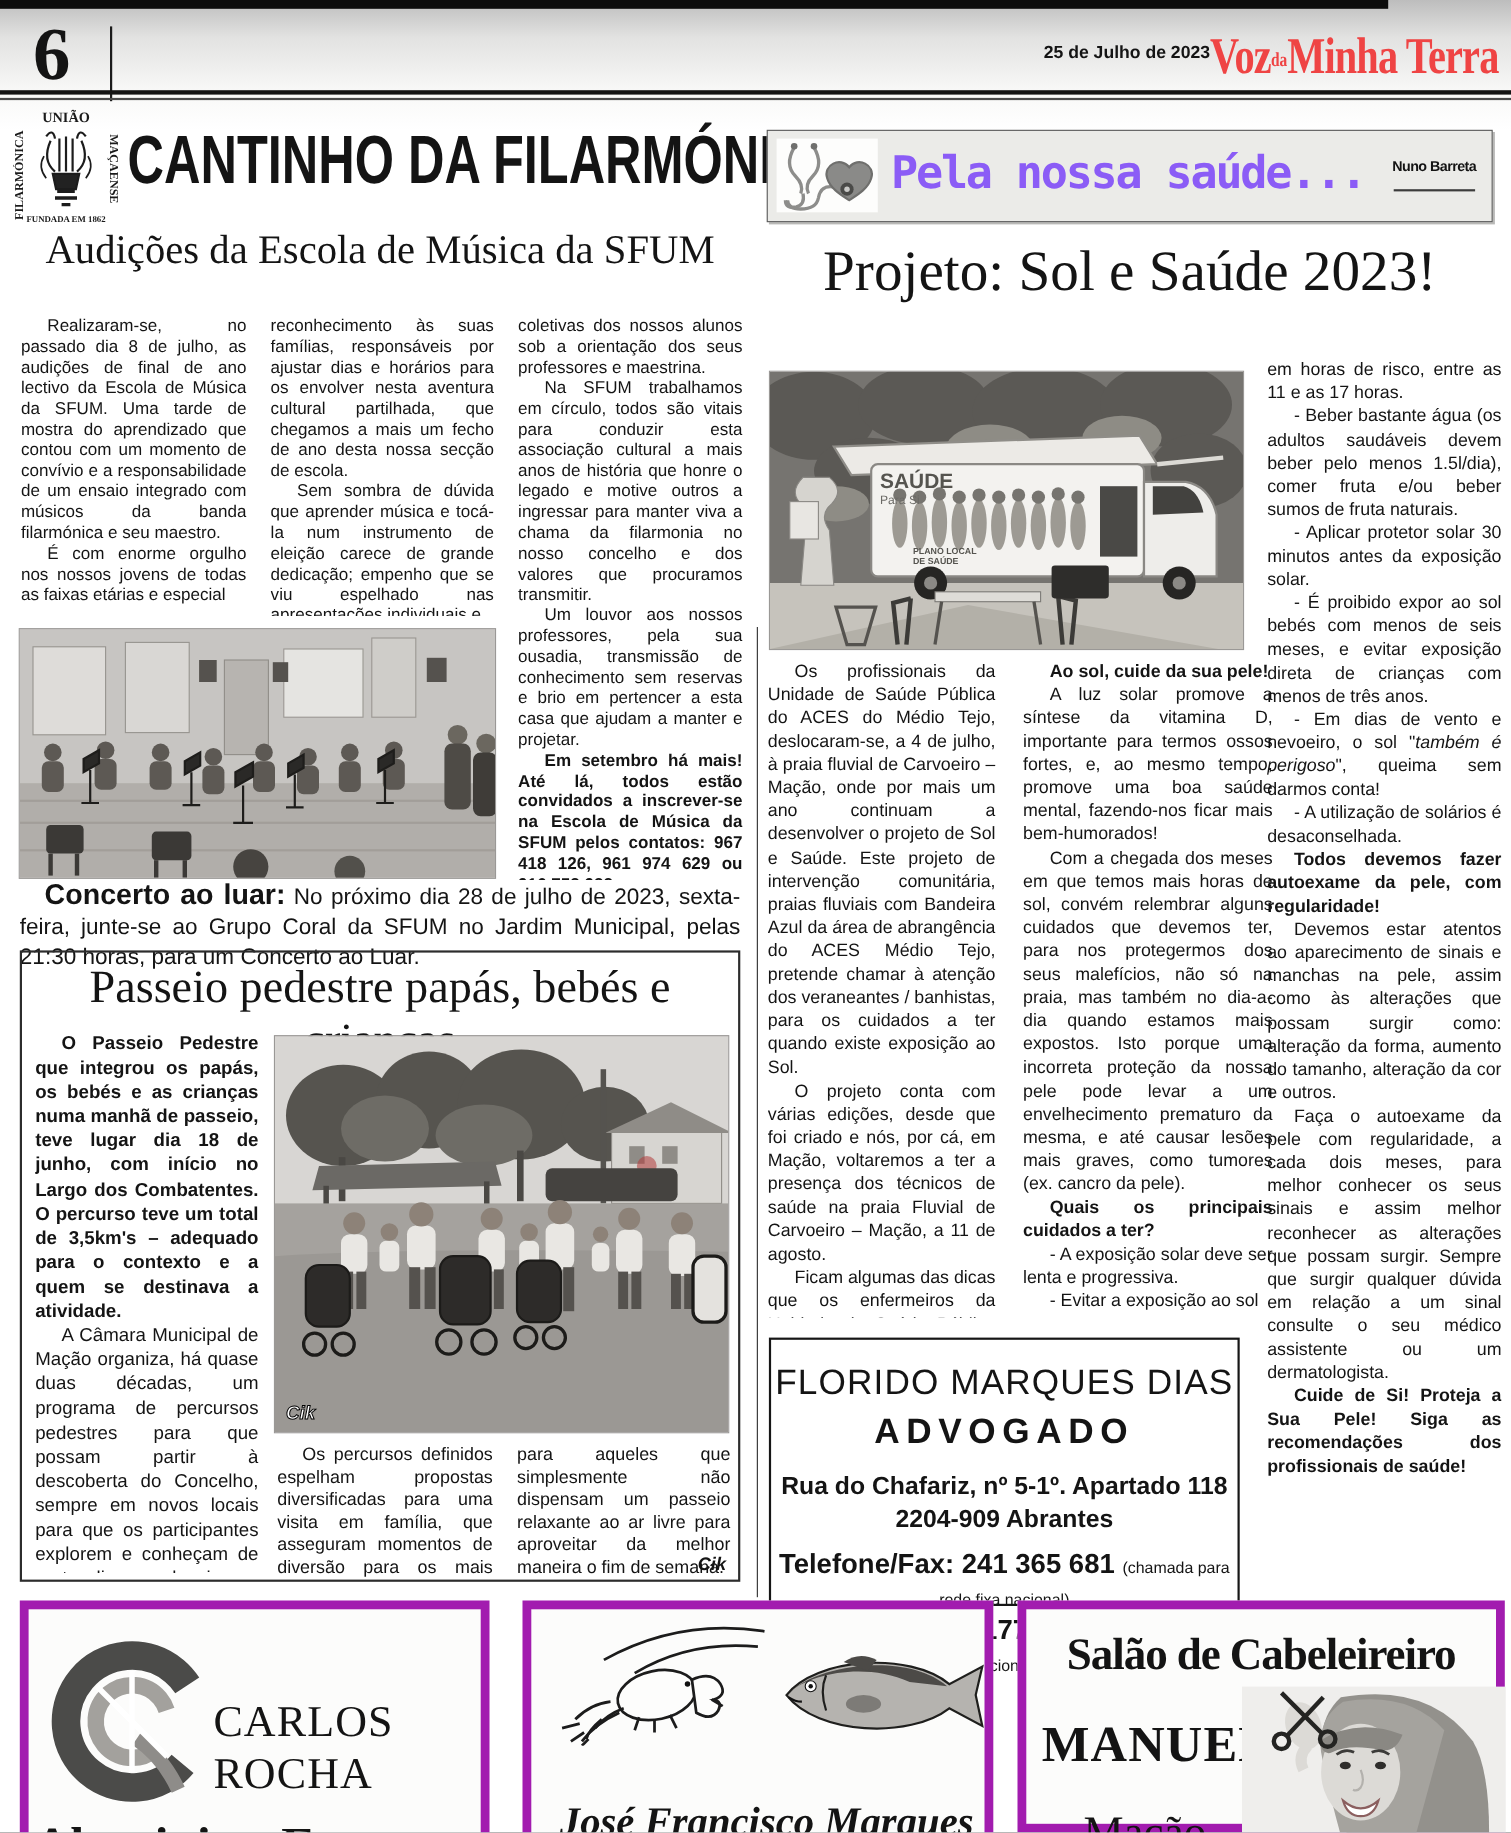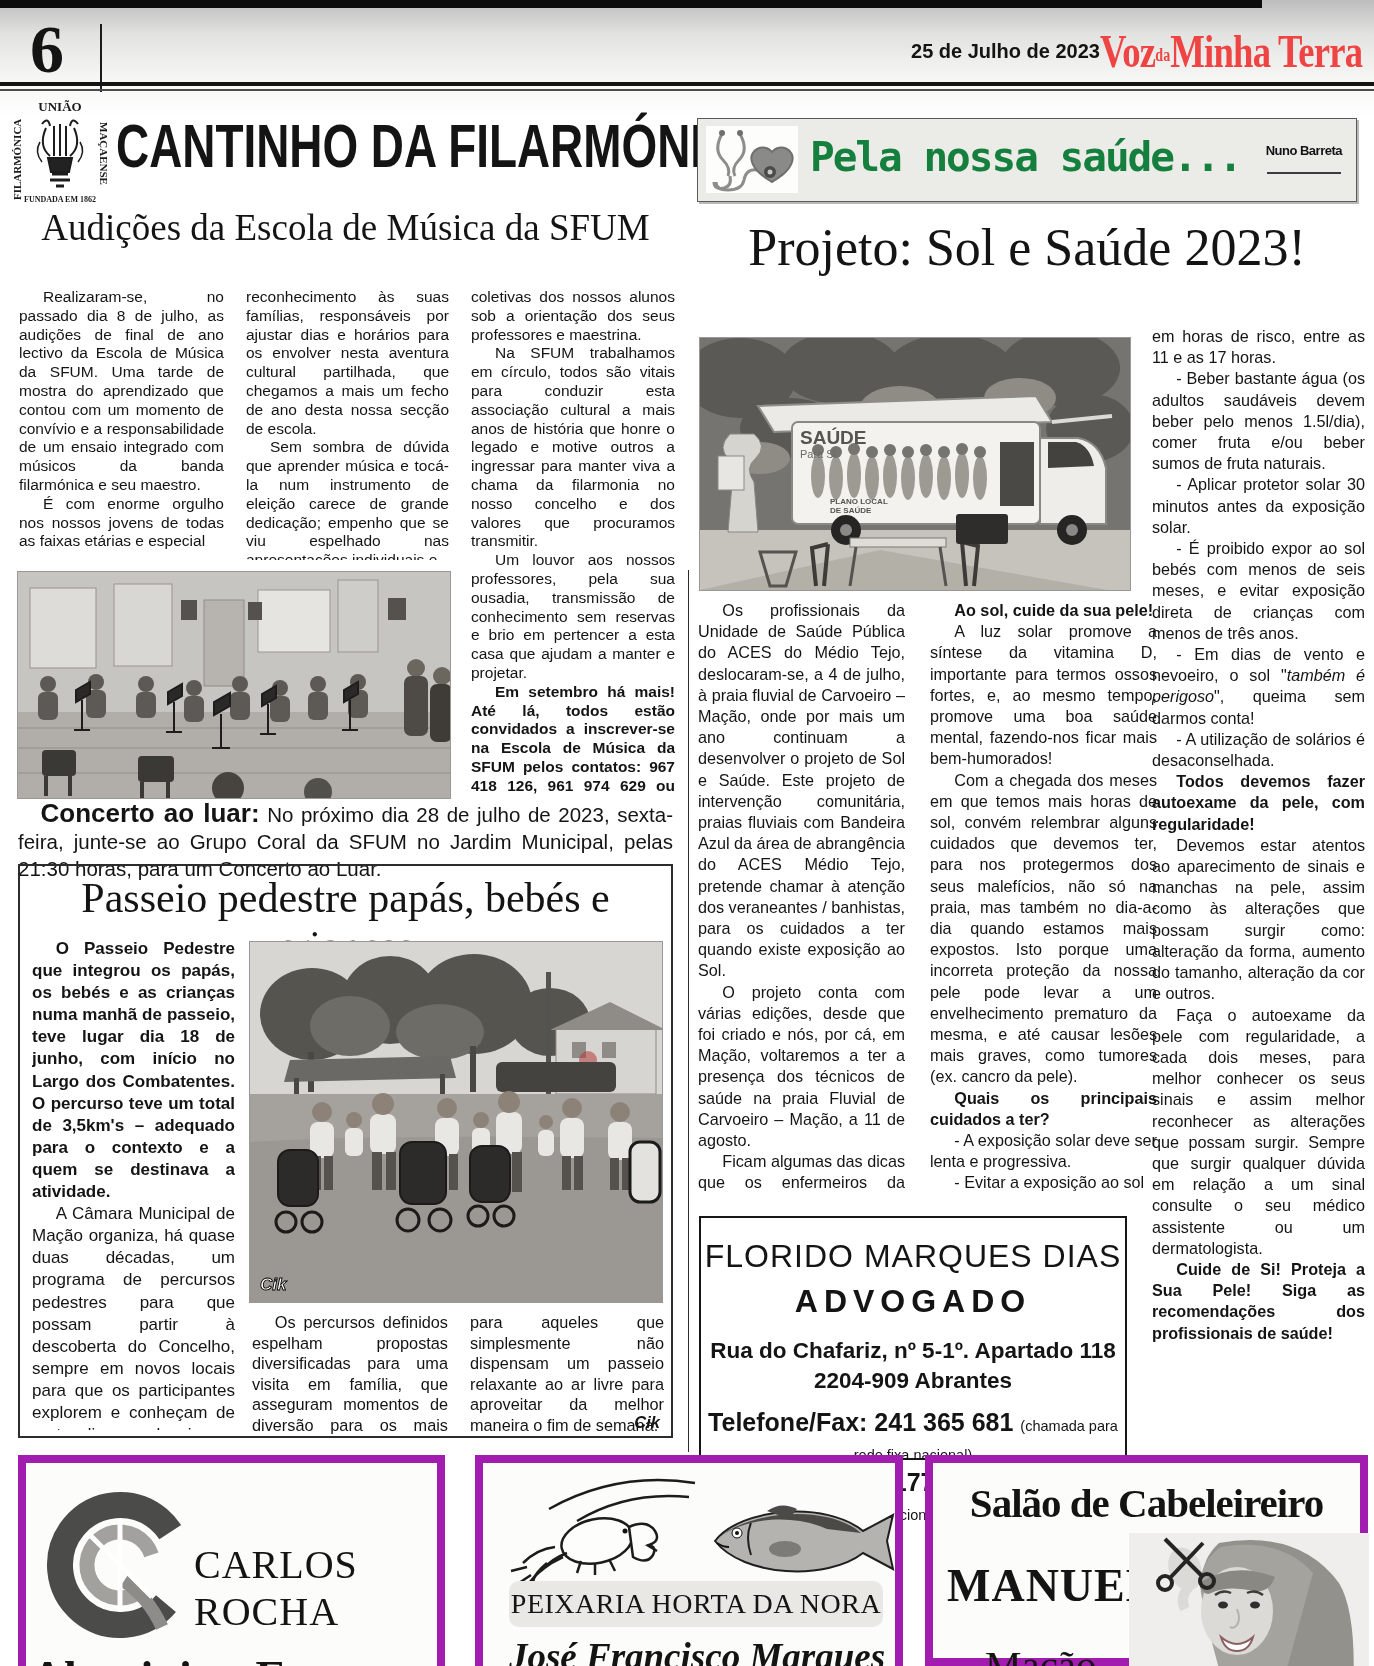--- a/index.html
+++ b/index.html
@@ -10,41 +10,41 @@
   .mono{font-family:"DejaVu Sans Mono",monospace;}
   .b{font-weight:bold;}
   .i{font-style:italic;}
   .cond{display:inline-block;transform:scaleX(0.74);transform-origin:left center;white-space:nowrap;}
   .cond-r{display:inline-block;transform:scaleX(0.78);transform-origin:right center;white-space:nowrap;}
   
   .hdr-grad{left:0;top:0;width:1374px;height:118px;background:linear-gradient(180deg,#bdbdbd 0px,#e2e2e1 34px,#f7f7f6 80px,#ffffff 118px);}
   .top-strip{left:0;top:0;width:1262px;height:8px;background:#0c0c0c;}
   .pageno{left:30px;top:10px;font-size:68px;font-weight:bold;}
   .hdr-vline{left:100px;top:24px;width:2px;height:68px;background:#1b1b1b;}
-  .hdr-date{left:880px;top:40px;width:220px;text-align:right;font-size:20px;font-weight:bold;}
+  .hdr-date{left:880px;top:40px;width:220px;text-align:right;font-size:16px;font-weight:bold;}
   .masthead{left:1020px;top:24px;width:342px;text-align:right;font-size:47px;font-weight:bold;color:#ef4444;letter-spacing:-1px;}
   .masthead small{font-size:18px;vertical-align:6px;letter-spacing:0;}
   .rule-thick{left:0;top:82px;width:1374px;height:4px;background:#131313;}
   .rule-thin{left:0;top:89px;width:1374px;height:2px;background:#4a4a4a;}
   
   .fil-body p{margin:0;font-size:15.5px;line-height:18.8px;text-align:justify;text-indent:1.55em;}
   .sau-body p{margin:0;font-size:16.2px;line-height:21.2px;text-align:justify;text-indent:1.5em;}
   .pas1 p{margin:0;font-size:17px;line-height:22.1px;text-align:justify;text-indent:1.4em;font-weight:bold;}
   .pas1 p.reg{font-weight:normal;}
   .pas2 p{margin:0;font-size:16.3px;line-height:20.5px;text-align:justify;text-indent:1.4em;}
   .noind{text-indent:0 !important;}
   .colclip{overflow:hidden;}
   .headline1{font-size:37px;letter-spacing:0;text-align:center;}
   .headline2{font-size:52px;text-align:center;}
   .headline3{font-size:42px;text-align:center;}
   .photo-frame{background:#c9c7c4;outline:1px solid #9a9896;}
   
   .sau-box{left:697px;top:118px;width:658px;height:82px;background:#ebebe8;border:1px solid #5a5a5a;box-shadow:2px 2px 0 #b9b9b7;}
   .sau-icon{position:absolute;left:8px;top:7px;width:92px;height:67px;background:#fdfdfc;}
-  .sau-title{position:absolute;left:112px;top:14px;font-size:41px;font-weight:bold;letter-spacing:-2px;color:#15803d;}
+  .sau-title{position:absolute;left:112px;top:14px;font-size:41px;font-weight:bold;letter-spacing:-2px;color:#8b5cf6;}
   .sau-author{position:absolute;right:14px;top:24px;text-align:center;}
   .sau-author .nm{font-size:13px;font-weight:bold;letter-spacing:-0.5px;}
   .sau-author .ln{margin:14px auto 0;width:74px;height:2px;background:#3c3c3c;}
   .vdivider{left:688px;top:570px;width:1px;height:882px;background:#2c2c2c;}
   
   .pass-box{left:18px;top:864px;width:655px;height:574px;border:2px solid #2c2c2c;box-sizing:border-box;}
   .ad-box{border:2px solid #161616;box-sizing:border-box;text-align:center;}
   .bot-box{border:8px solid #a21caf;box-sizing:border-box;background:#fcfcfb;}
   .byline{position:absolute;right:4px;bottom:2px;font-size:16.5px;font-weight:bold;font-style:italic;}
   .adv-name{margin-top:20px;font-size:32px;font-weight:normal;letter-spacing:1px;}
@@ -452,23 +452,20 @@
         <path d="M8 50 C34 16 120 10 156 40 L186 24 L180 50 L186 78 L156 62 C120 90 36 86 8 50 Z" fill="#b5b3af" stroke="#1f1f1d" stroke-width="2"></path>
         <path d="M10 48 C40 20 120 12 154 42 L120 38 C80 20 30 30 10 48 Z" fill="#4c4a47"></path>
         <path d="M60 20 q14 -10 30 -2 l-8 10 z" fill="#4c4a47"></path>
         <ellipse cx="78" cy="58" rx="16" ry="8" fill="#7d7b77"></ellipse>
         <path d="M44 32 q-6 14 0 32" stroke="#1f1f1d" stroke-width="2" fill="none"></path>
         <circle cx="30" cy="42" r="5" fill="#fff" stroke="#111"></circle>
           <circle cx="30" cy="42" r="2" fill="#111"></circle>
         <path d="M10 52 q6 4 12 4" stroke="#111" stroke-width="2" fill="none"></path>
       </svg>
     </div>
-    <div class="px-band">
-      <span class="px-name serif">PEIXARIA HORTA DA NORA</span>
-    </div>
     <div class="px-script serif">José Francisco Marques Carias</div>
   </div>
 
   <div class="abs bot-box" style="left:925px;top:1455px;width:443px;height:211px;">
     <div class="sal-line1 serif">Salão de Cabeleireiro</div>
     <div class="sal-name serif">MANUELA</div>
     <div class="sal-city serif">Mação</div>
     <div class="abs" style="left:196px;top:70px;width:240px;height:141px;overflow:hidden;">
       <svg width="240" height="160" viewBox="0 0 240 160">
         <rect width="240" height="160" fill="#efeeec"></rect>

